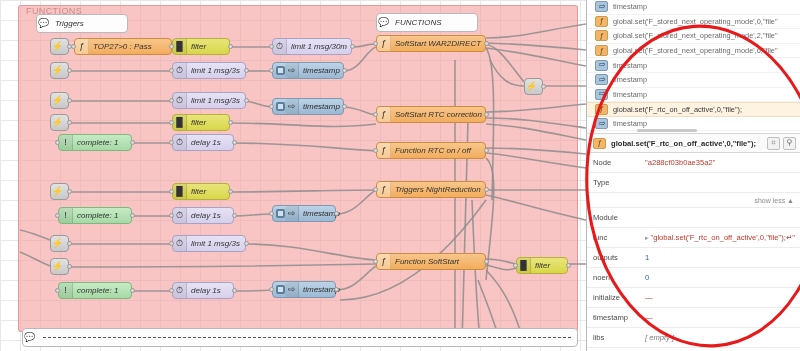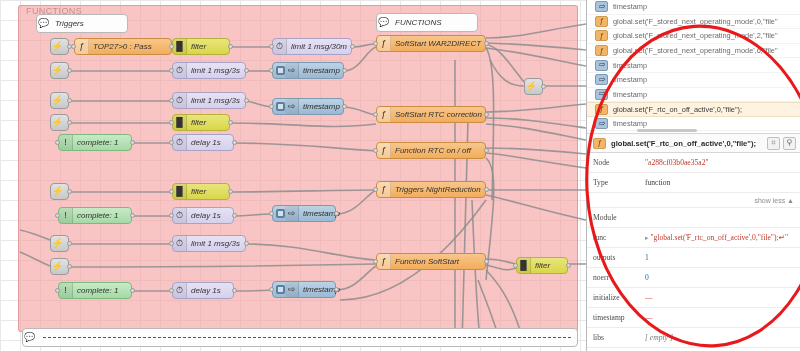--- a/index.html
+++ b/index.html
@@ -120,21 +120,21 @@
   }
   #info-head .nl-badge { margin-right: 5px; }
   #info-title {
     flex:1; font-size: 7.6px; font-weight: bold; color:#2b2b2b; white-space: nowrap; overflow:hidden;
   }
   .hbtn {
     width: 13px; height: 13px; margin-left: 3px; border:1px solid #c0c0c0; border-radius:2px;
     background:#f2f2f2; display:flex; align-items:center; justify-content:center;
     font-size: 8px; color:#6f6f6f; line-height:1;
   }
-  .prow { display:flex; height: 20px; border-bottom: 1px solid #ececec; align-items:center;font-family:Liberation Serif, serif; }
+  .prow { display:flex; height: 20px; border-bottom: 1px solid #ececec; align-items:center; }
   .prow .pk { width: 52px; flex:0 0 52px; padding-left: 6px; font-size: 7.6px; color:#4a4a4a; }
   .prow .pv { flex:1; padding-left: 6px; font-size: 7.6px; color:#3c3c3c; white-space:nowrap; overflow:hidden; }
   .pv.red { color:#c0392b; }
   .pv.blue { color:#2b6ca3; }
   .pv.dash { color:#c0392b; }
   .pv.empty { color:#7a7a7a; font-style: italic; }
   .pv .caret { color:#9a9a9a; margin-right: 2px; font-size:7px;}
   #showless-row {
     height: 15px; display:flex; justify-content:flex-end; align-items:center;
     padding-right: 6px; border-bottom:1px solid #ececec; background:#fff;
@@ -491,21 +491,20 @@
         <span class="hbtn">⌗</span>
         <span class="hbtn">⚲</span>
       </div>
       <div id="prop-rows-top">
           <div class="prow">
             <span class="pk">Node</span>
             <span class="pv red"><span>"a288cf03b0ae35a2"</span></span>
           </div>
           <div class="prow">
             <span class="pk">Type</span>
-            <span class="pv plain"><span>function</span></span>
           </div>
         </div>
       <div id="showless-row">
         <span id="showless">show less ▲</span>
       </div>
       <div id="prop-rows-bot">
           <div class="prow">
             <span class="pk">Module</span>
           </div>
           <div class="prow">

